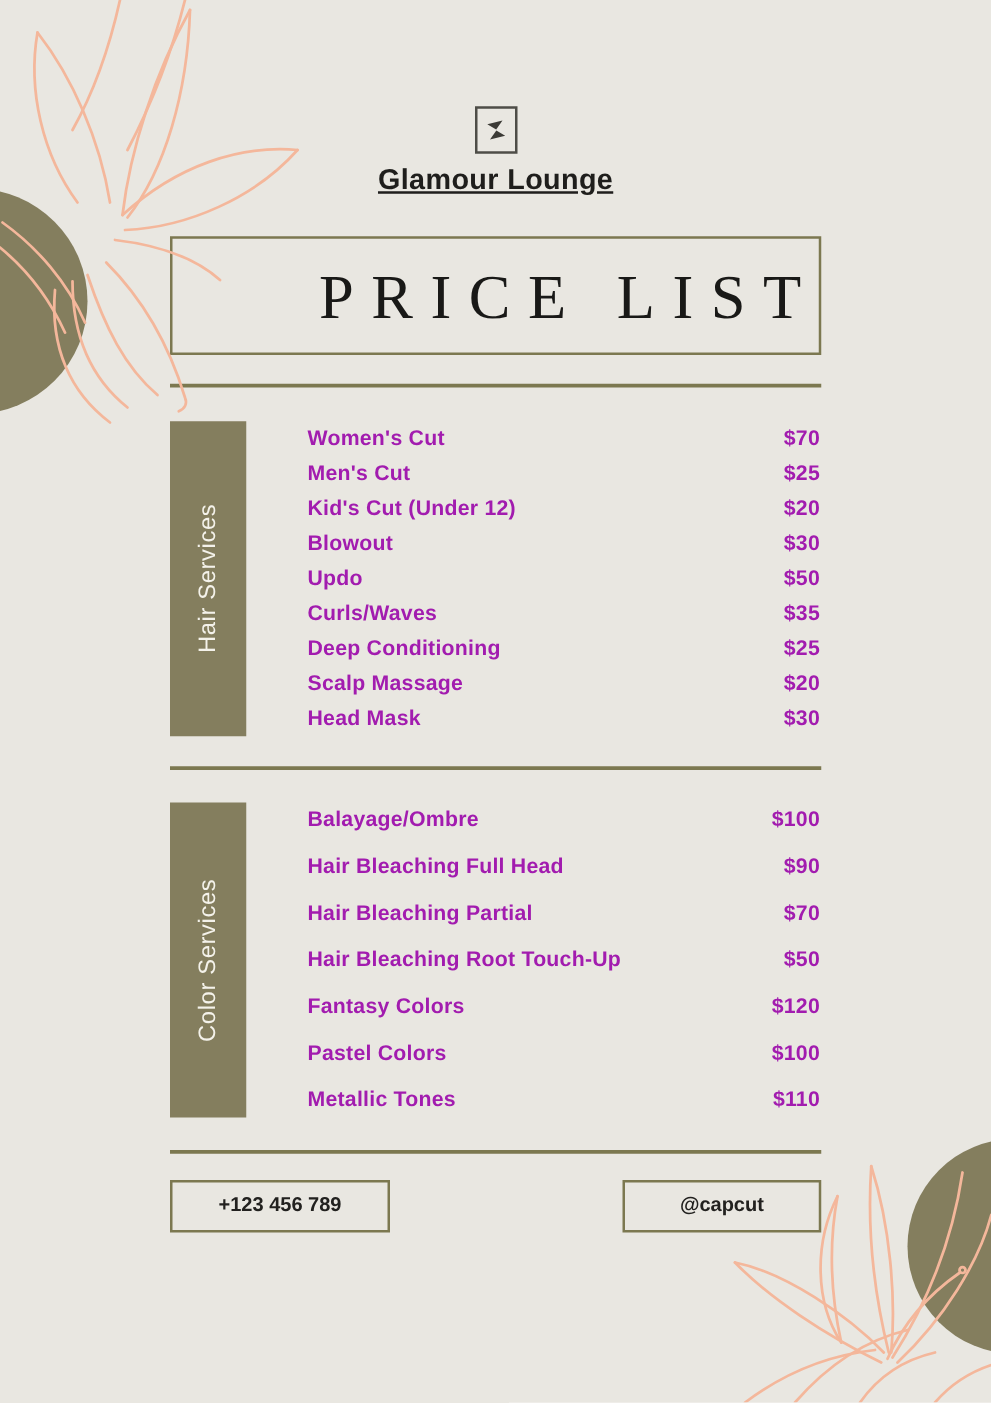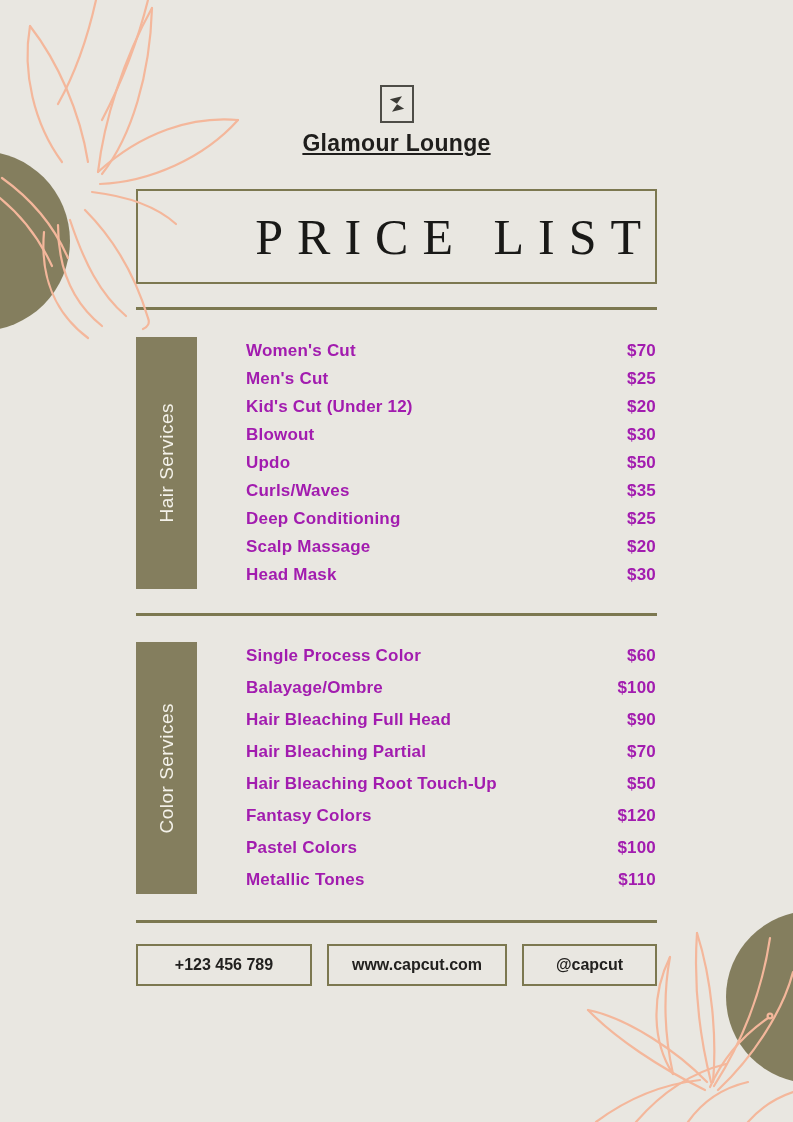--- a/index.html
+++ b/index.html
@@ -59,21 +59,21 @@
   }
   .footer{
     position:absolute; top:944px; left:136px; width:521px; height:42px;
     display:flex; justify-content:space-between; z-index:1;
   }
   .cbox{
     border:2px solid var(--border-olive,#7c7850); box-sizing:border-box;
     display:flex; align-items:center; justify-content:center;
     font-size:16px; font-weight:700; color:#22211f;
   }
-  .cbox.b1{width:176px;} .cbox.b2{width:180px;} .cbox.b3{width:135px;}
+  .cbox.b1{width:176px;} .cbox.b2{width:180px;} .cbox.b3{width:159px;}
   .flor{fill:none; stroke:var(--peach,#f4b79b); stroke-width:2.2;
         stroke-linecap:round; stroke-linejoin:round;}
 </style>
 </head>
 <body>
 
 <div class="page">
 
   <svg class="deco deco-tl" width="300" height="360" viewBox="0 0 300 360">
     <circle cx="-20" cy="241" r="90" fill="#847e5e"></circle>
@@ -177,24 +177,20 @@
   </section>
 
   <div class="divider" style="top:613px"></div>
 
   <section class="svc" style="top:642px">
     <div class="tab">
       <span>Color Services</span>
     </div>
     <ul class="rows">
       <li class="row">
-          <span>Single Process Color</span>
-          <span>$60</span>
-        </li>
-      <li class="row">
           <span>Balayage/Ombre</span>
           <span>$100</span>
         </li>
       <li class="row">
           <span>Hair Bleaching Full Head</span>
           <span>$90</span>
         </li>
       <li class="row">
           <span>Hair Bleaching Partial</span>
           <span>$70</span>
@@ -217,21 +213,18 @@
         </li>
     </ul>
   </section>
 
   <div class="divider" style="top:920px"></div>
 
   <div class="footer">
     <div class="cbox b1">
       <span>+123 456 789</span>
     </div>
-    <div class="cbox b2">
-      <span>www.capcut.com</span>
-    </div>
     <div class="cbox b3">
       <span>@capcut</span>
     </div>
   </div>
 
 </div>
 
 </body></html>

